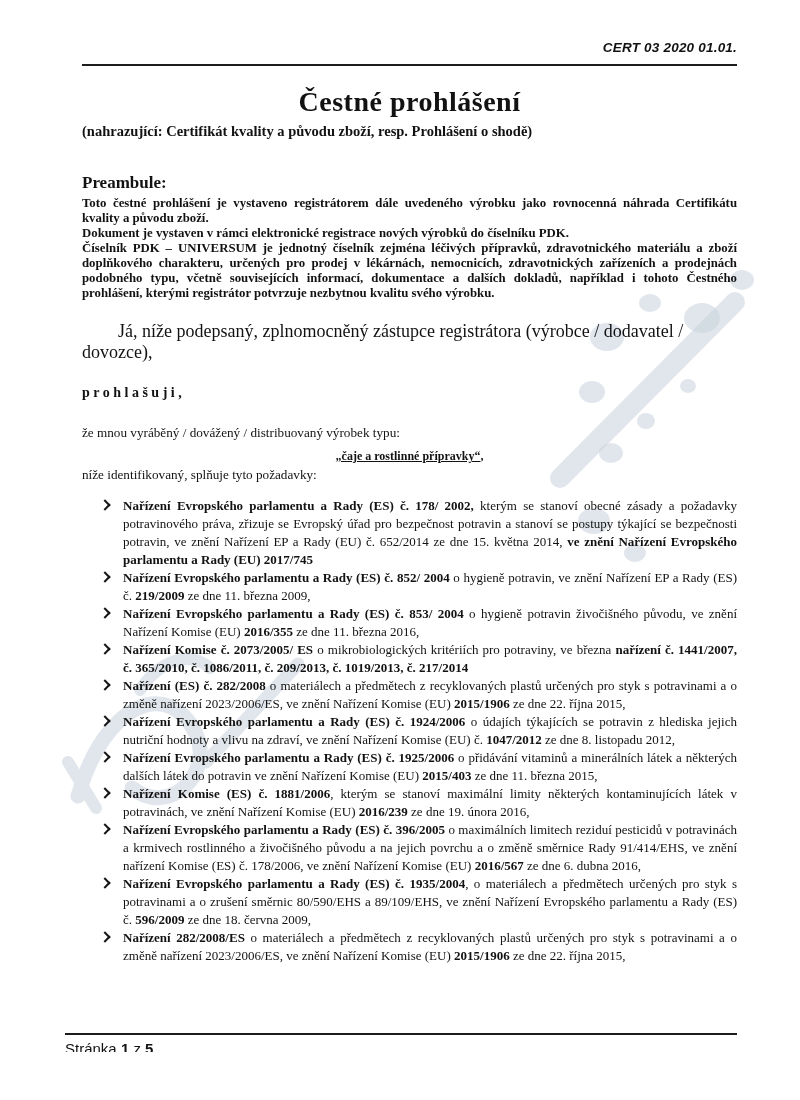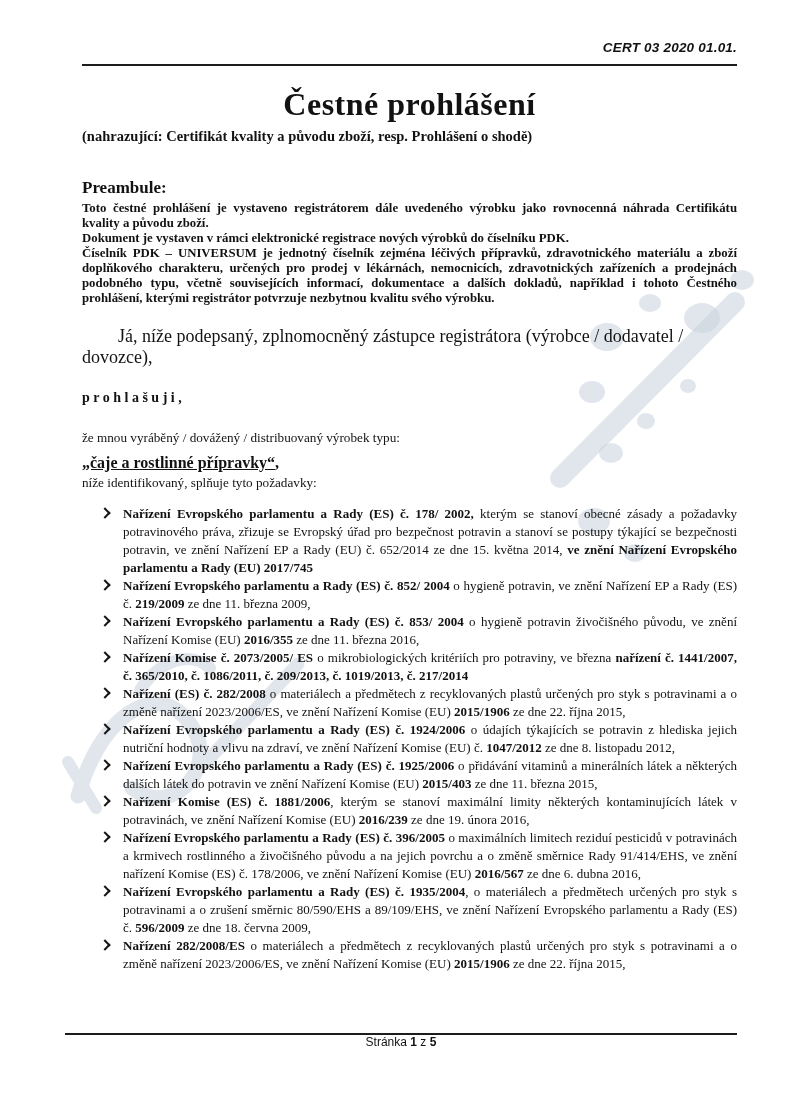--- a/index.html
+++ b/index.html
@@ -18,21 +18,21 @@
     font-family:"Liberation Sans", sans-serif;
     font-style:italic;font-weight:600;font-size:13.5px;
     letter-spacing:.2px;
     margin-bottom:9px;
   }
   .rule{height:2px;background:#1c1c1c;}
   .top-rule{margin-bottom:20px;}
   h1{
     margin:0;
     text-align:center;
-    font-size:32px;font-weight:bold;
+    font-size:28px;font-weight:bold;
     letter-spacing:.5px;
   }
   .subtitle{
     font-weight:bold;font-size:14.5px;
     margin-top:5px;
   }
   .preamble{margin-top:33px;}
   .preamble-heading{font-size:17px;font-weight:bold;margin-bottom:3px;}
   .preamble p{
     margin:0;
@@ -44,21 +44,21 @@
     margin:20px 0 0 0;
     font-size:18px;
     text-indent:36px;
   }
   .verb{
     margin:22px 0 0 0;
     text-align:left;
     font-weight:bold;font-size:14px;
   }
   .lead{margin:24px 0 0 0;font-size:13.2px;}
-  .product{margin:8px 0 0 0;font-size:16px;}
+  .product{margin:8px 0 0 0;text-align:center;font-size:12px;}
   .pname{font-weight:bold;text-decoration:underline;}
   .product .comma{font-weight:bold;}
   .lead2{margin:3px 0 0 0;font-size:13.2px;}
   ul.regs{
     list-style:none;
     margin:14px 0 0 0;
     padding:0 0 0 18px;
   }
   ul.regs li{
     position:relative;
@@ -73,23 +73,23 @@
     border-right:2.2px solid #161616;
     border-bottom:2.2px solid #161616;
     transform:rotate(-45deg);
   }
   ul.regs b, .rich b{font-weight:bold;}
   .footer{
     position:absolute;left:0;right:0;top:1033px;z-index:1;
     padding:0 63px 0 65px;
   }
   .pageno{
-    text-align:center;
     font-family:"Liberation Sans", sans-serif;
-    font-size:12px;
+    font-size:15px;
+    margin-top:5px;
   }
   .pageno b{font-weight:bold;}
 </style>
 </head>
 <body>
 
 <div class="page">
 
   <svg class="watermark" width="800" height="1100" viewBox="0 0 800 1100" aria-hidden="true">
     <g fill="#c9d2dd" stroke="none" opacity="0.55">

